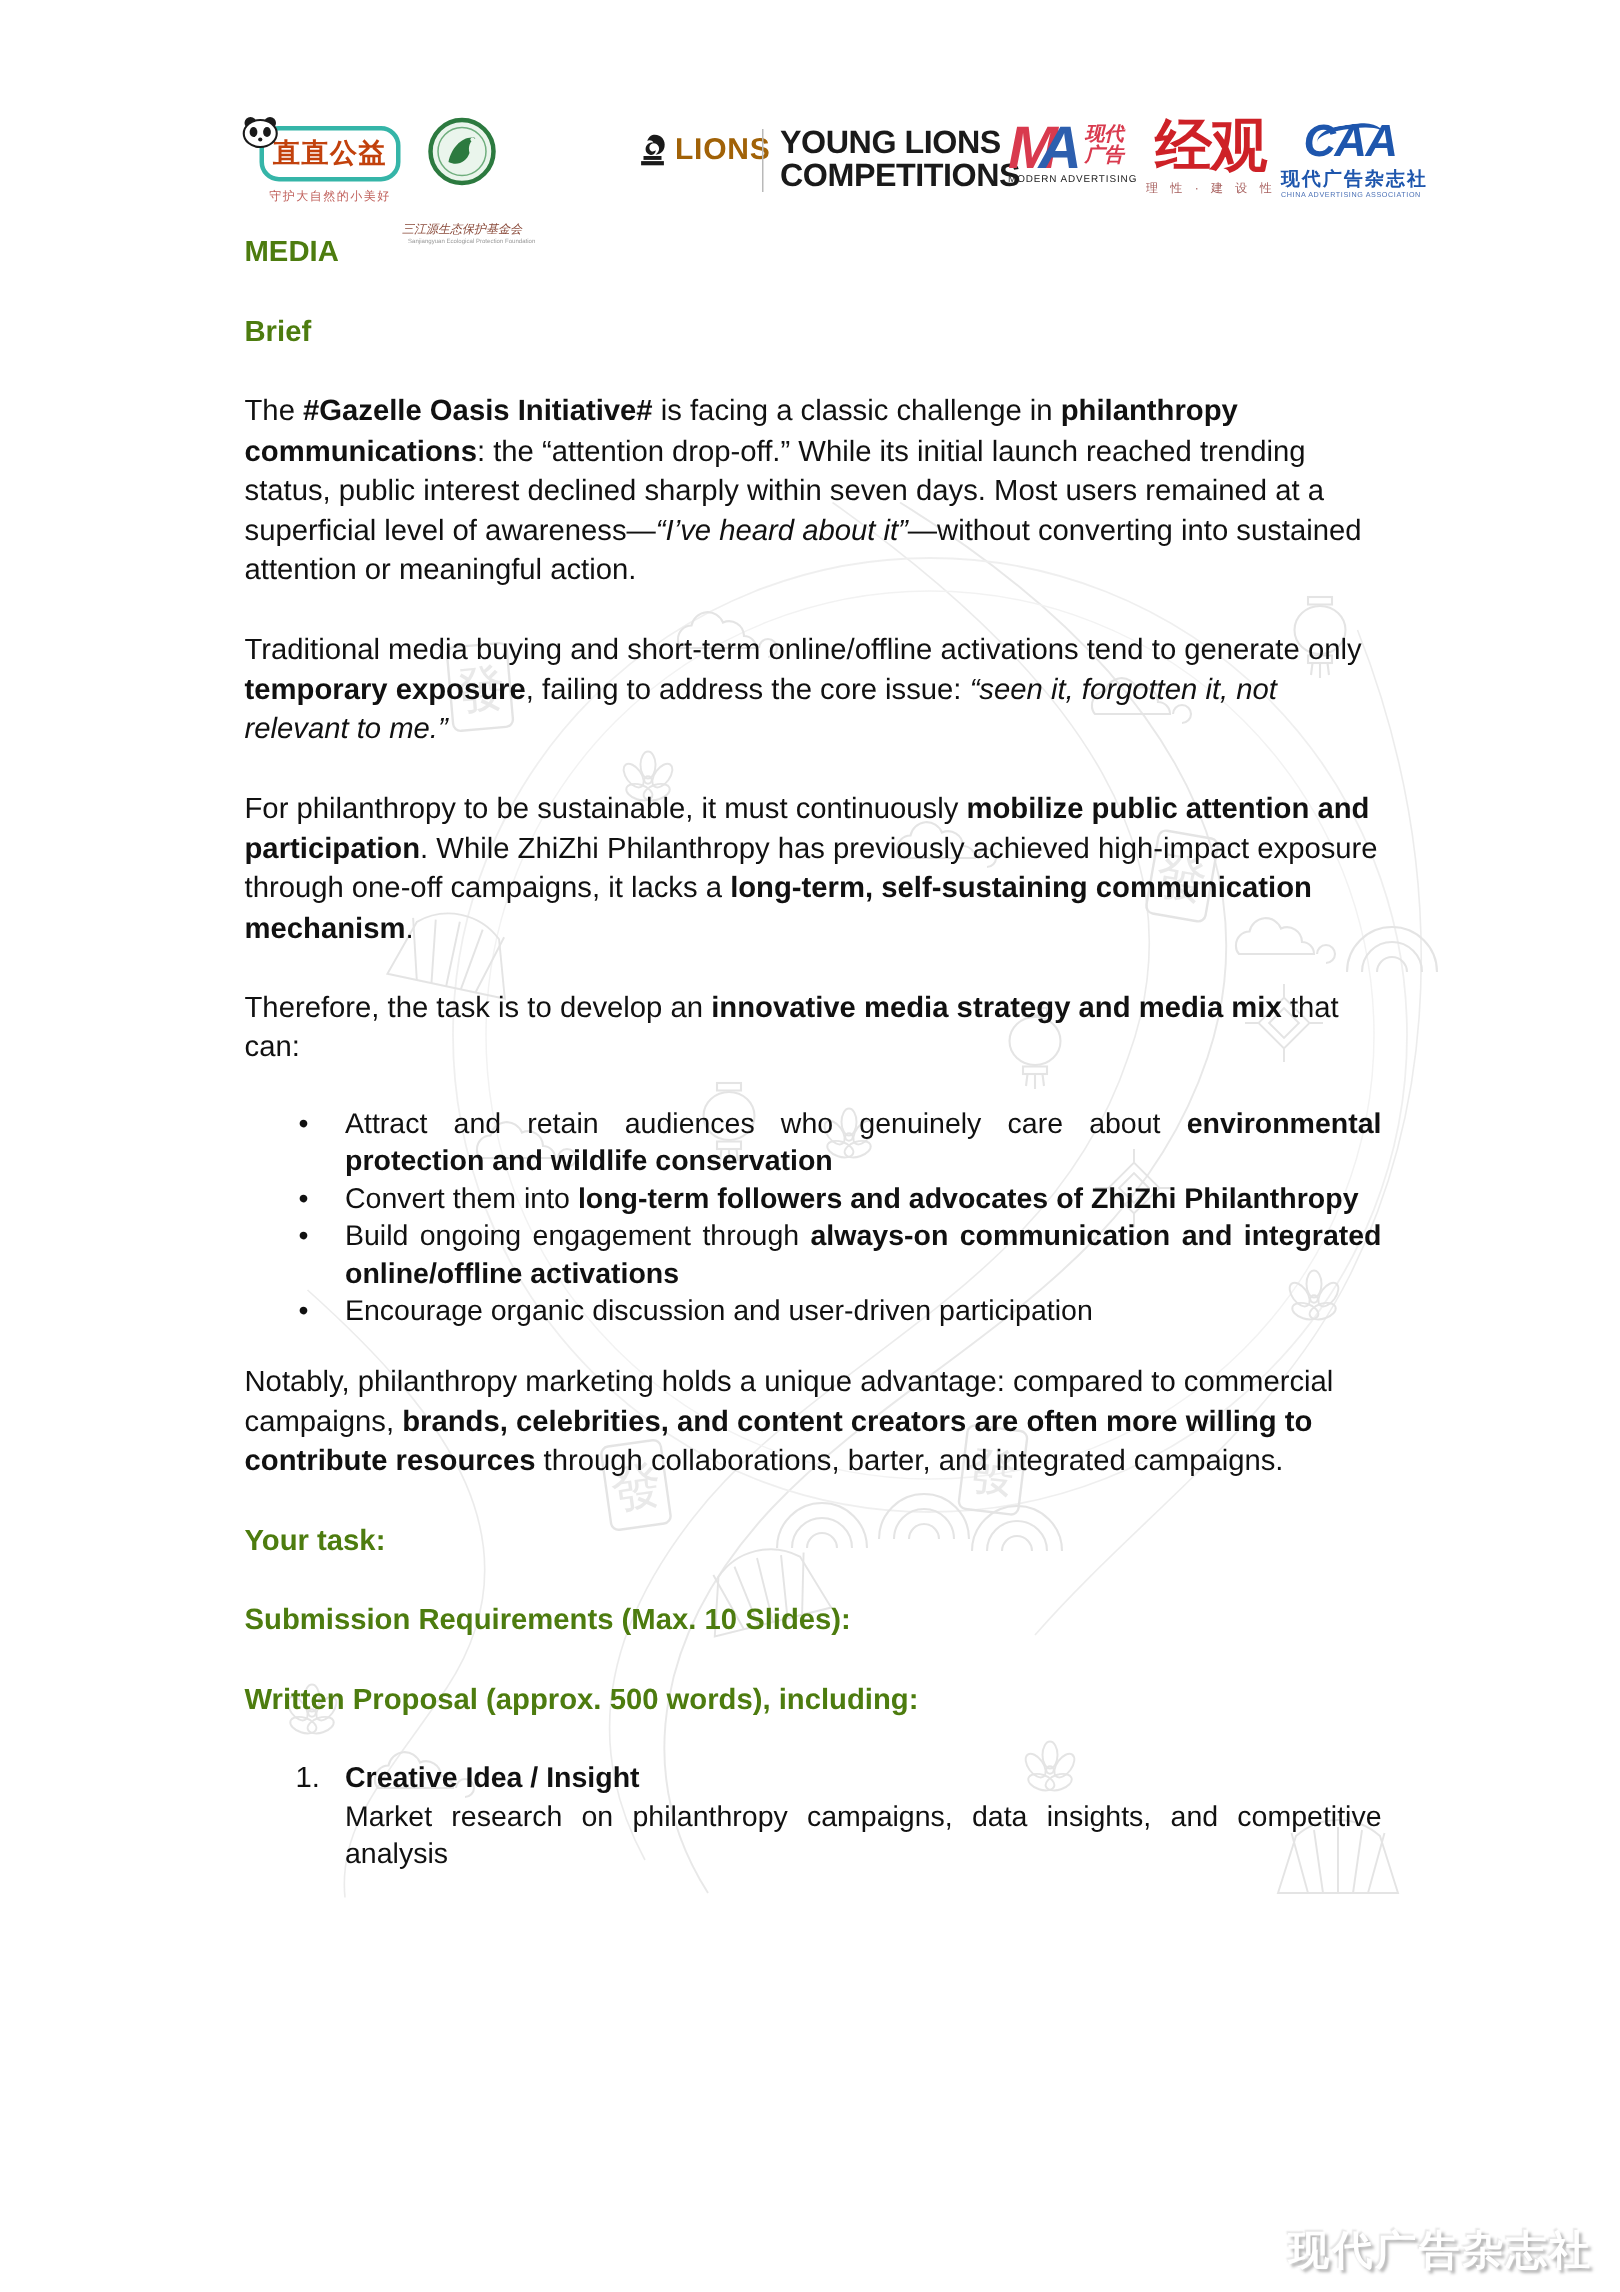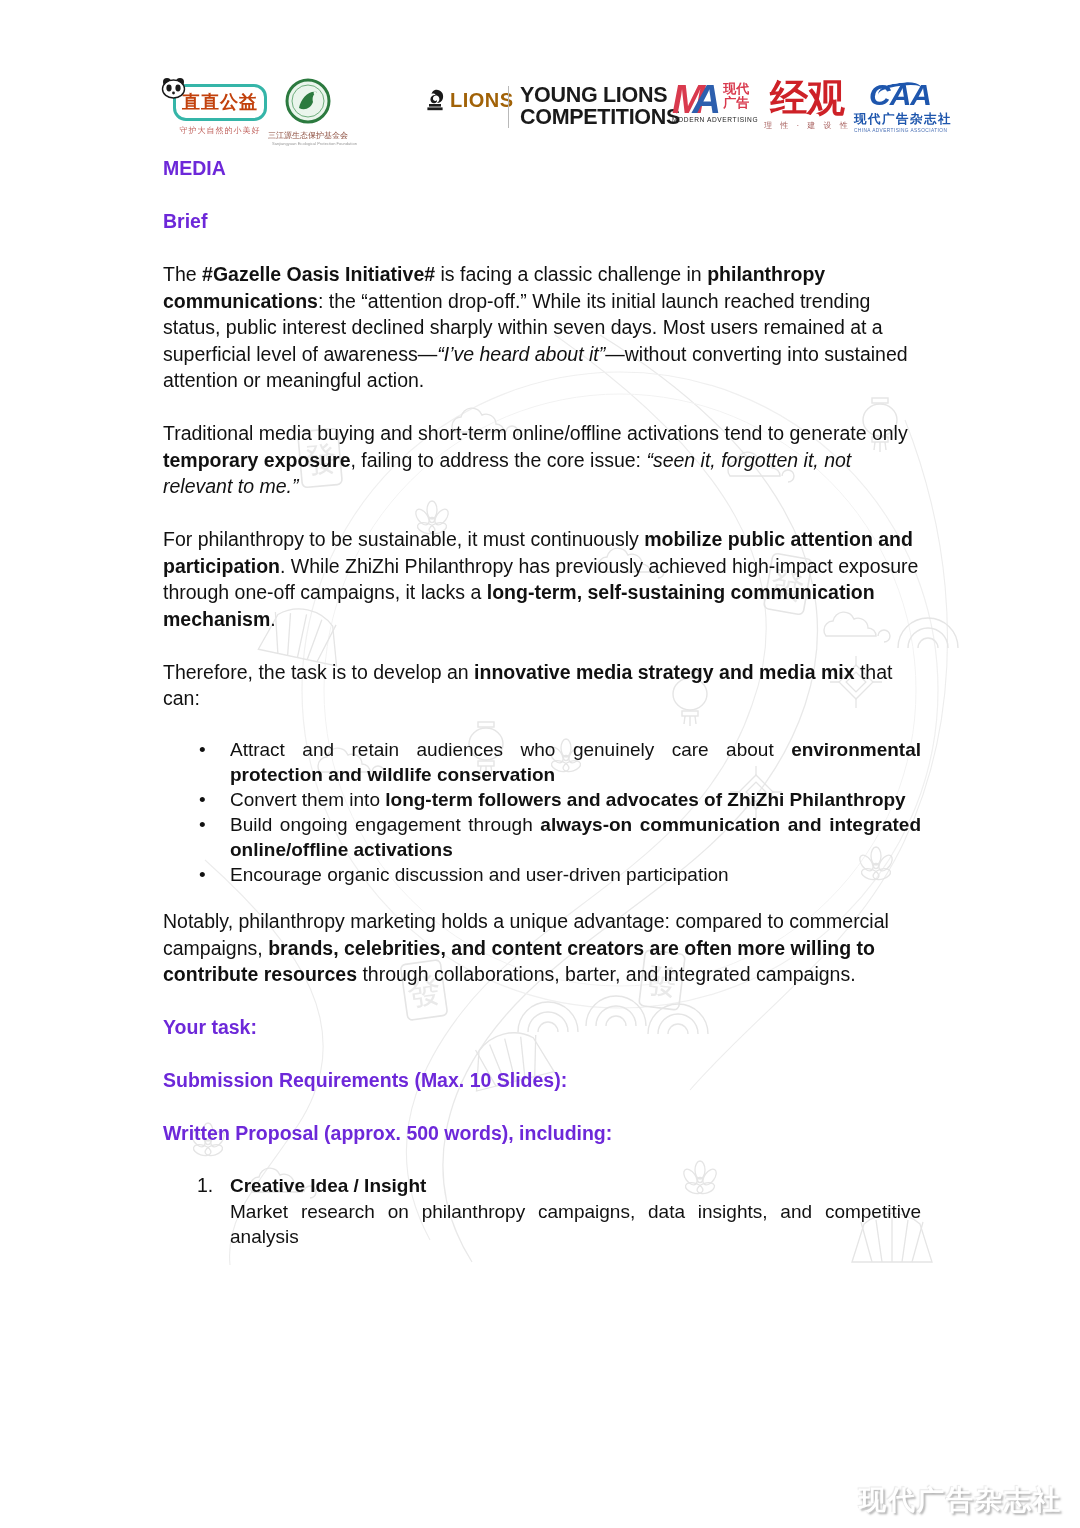--- a/index.html
+++ b/index.html
@@ -16,47 +16,47 @@
   .logo{position:absolute;}
   .zhizhi{left:170px;top:84px;width:100px;text-align:center;}
   .zz-box{
     display:inline-block;border:3px solid #35b5a8;border-radius:13px;
     padding:3px 6px 4px;color:#c2410c;font-weight:bold;font-size:18px;letter-spacing:1px;
     position:relative;background:#fff;
   }
   .zz-panda{position:absolute;left:-16px;top:-10px;}
   .zz-tag{font-size:8px;color:#c0615c;letter-spacing:1px;margin-top:4px;white-space:nowrap;text-align:center;}
   .sjy{left:268px;top:78px;width:80px;text-align:center;}
-  .sjy-cn{font-size:8px;color:#8a4a3a;margin-top:2px;white-space:nowrap;}
+  .sjy-cn{font-size:8px;color:#8a4a3a;margin-top:18px;white-space:nowrap;font-style:italic;}
   .sjy-en{font-size:4.5px;color:#999;white-space:nowrap;transform:scale(.9);}
   .lions{left:424px;top:88px;display:flex;align-items:center;gap:4px;
     font-weight:bold;font-size:20px;letter-spacing:.5px;color:#a16207;}
   .vdiv{position:absolute;left:508px;top:86px;width:1px;height:42px;background:#b9b9b9;}
   .yl{left:520px;top:84px;font-weight:bold;font-size:21.5px;line-height:22px;
     letter-spacing:-0.3px;color:#1a1a1a;}
   .ma{left:672px;top:80px;width:92px;}
   .ma-row{display:flex;align-items:flex-start;}
   .ma-m{font-size:40px;line-height:38px;font-weight:bold;font-style:italic;color:#d93a4e;}
   .ma-a{font-size:40px;line-height:38px;font-weight:bold;font-style:italic;color:#2d5fae;margin-left:-13px;}
-  .ma-cn{font-size:13px;line-height:14px;font-weight:bold;color:#d93a4e;margin-left:2px;margin-top:2px;}
+  .ma-cn{font-size:13px;line-height:14px;font-weight:bold;color:#d93a4e;margin-left:2px;margin-top:2px;font-style:italic;}
   .ma-en{font-size:6.6px;letter-spacing:.6px;color:#222;margin-top:-2px;white-space:nowrap;}
   .jg{left:764px;top:78px;width:86px;text-align:center;}
   .jg-cn{font-size:38px;line-height:40px;font-weight:bold;color:#ce2127;
     font-family:"Liberation Serif","DejaVu Serif",serif;letter-spacing:-1px;}
   .jg-tag{font-size:8px;letter-spacing:3px;color:#a8615f;margin-top:2px;white-space:nowrap;}
   .caa{left:854px;top:80px;width:92px;text-align:center;color:#1e56ad;}
   .caa-letters{font-size:30px;line-height:30px;font-weight:bold;font-style:italic;
     letter-spacing:-1px;position:relative;}
   .caa-swoosh{position:absolute;left:24px;top:3px;width:44px;height:14px;
     border-top:3px solid #1e56ad;border-radius:50%/60%;transform:rotate(-8deg);}
   .caa-cn{font-size:12.5px;font-weight:bold;letter-spacing:1.5px;margin-top:1px;white-space:nowrap;}
   .caa-en{font-size:4.8px;letter-spacing:.4px;white-space:nowrap;color:#4a70b5;}
   
   .content{position:absolute;left:163px;top:155px;width:758px;}
-  .content h1,.content h2{font-size:19.5px;line-height:26.5px;margin:0 0 26.5px;font-weight:bold;color:#6d28d9;}
+  .content h1,.content h2{font-size:19.5px;line-height:26.5px;margin:0 0 26.5px;font-weight:bold;color:#4d7c0f;}
   .content p{font-size:19.5px;line-height:26.5px;margin:0 0 26.5px;}
   .seg-b{font-weight:bold;}
   .seg-i{font-style:italic;}
   ul.bullets{list-style:none;margin:0 0 21px;padding:0;}
   ul.bullets li{
     position:relative;padding-left:67px;font-size:19px;line-height:24.9px;
     text-align:justify;
   }
   ul.bullets li::before{content:"\2022";position:absolute;left:36px;top:0;}
   ol.reqs{list-style:none;margin:0;padding:0;}

